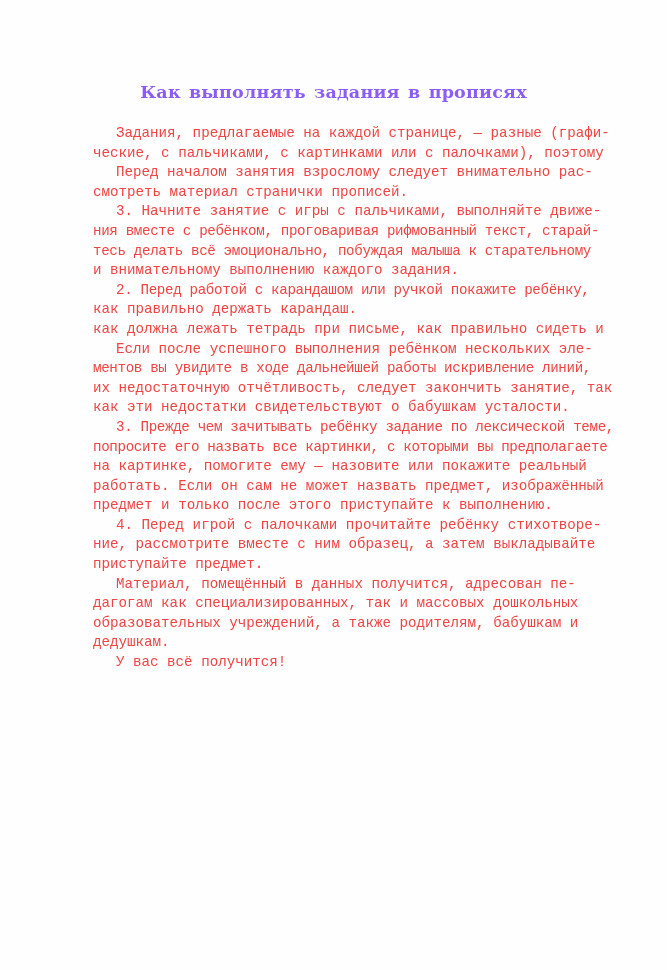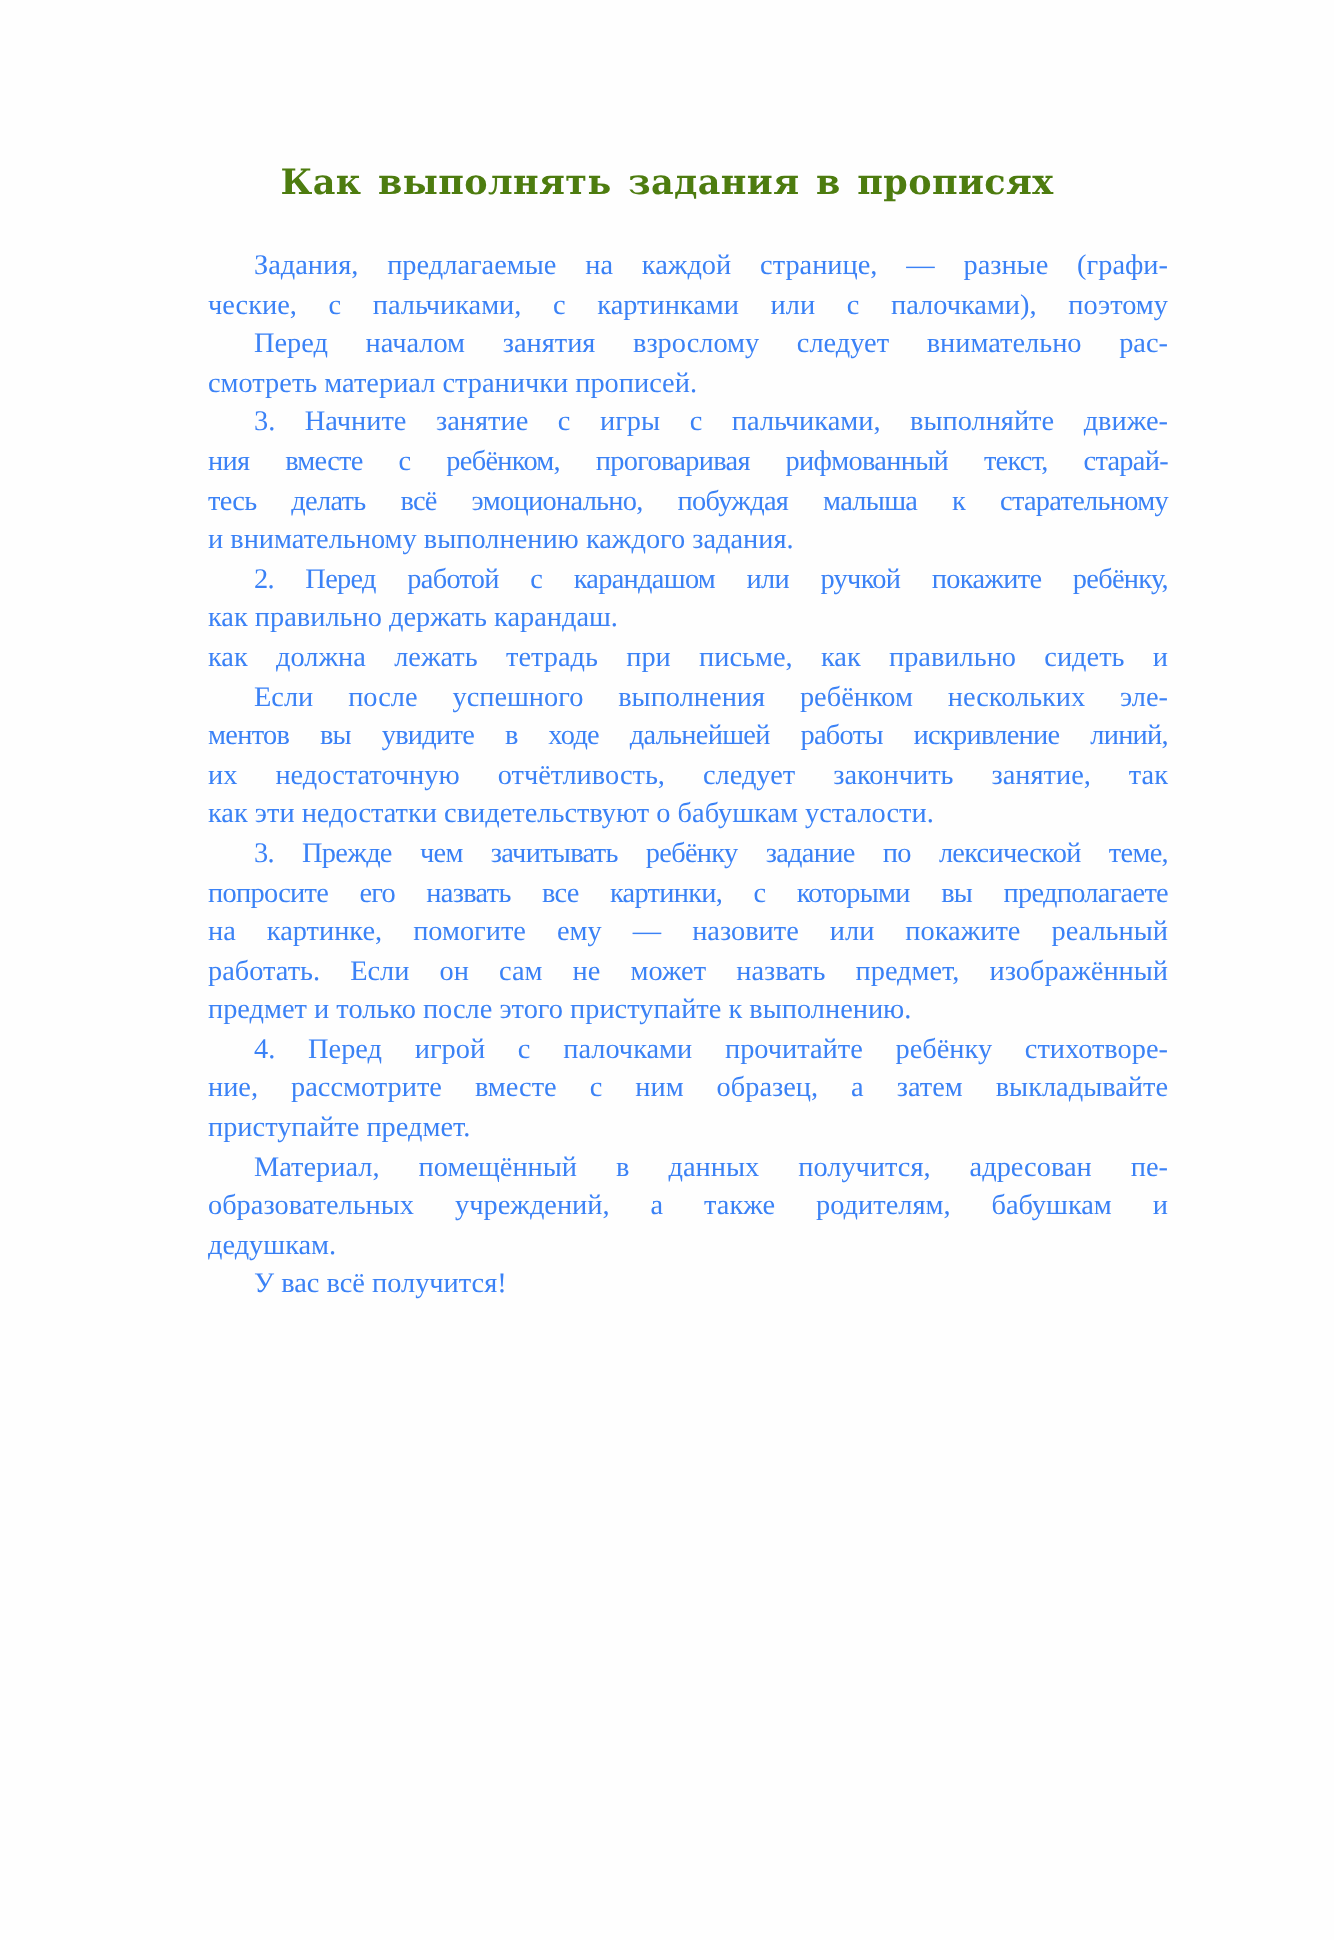--- a/index.html
+++ b/index.html
@@ -24,33 +24,33 @@
     .title {
       position: absolute;
       left: 0;
       top: 82px;
       width: 667px;
       text-align: center;
       font-family: "DejaVu Serif", "Liberation Serif", serif;
       font-weight: bold;
       font-size: 17.5px;
       letter-spacing: 0.2px;
-      color: #4d7c0f;
+      color: #8b5cf6;
       margin: 0;
       word-spacing: 2px;
     }
     .body-text {
       position: absolute;
-      left: 81px;
+      left: 70px;
       top: 124px;
       width: 503px;
-      font-family: Liberation Serif, serif;
+      font-family: Liberation Mono, monospace;
       font-size: 14.2px;
       line-height: 19.6px;
-      color: #3b82f6;
+      color: #ef4444;
       text-align: justify;
       -webkit-font-smoothing: antialiased;
     }
     .body-text p {
       margin: 0;
       text-indent: 23px;
       text-align: justify;
     }
     .line {
       display: block;
@@ -115,20 +115,21 @@
     </p>
 
     <p>
       <span class="line indent">4. Перед игрой с палочками прочитайте ребёнку стихотворе-</span>
       <span class="line">ние, рассмотрите вместе с ним образец, а затем выкладывайте</span>
       <span class="line last">приступайте предмет.</span>
     </p>
 
     <p>
       <span class="line indent">Материал, помещённый в данных получится, адресован пе-</span>
+      <span class="line">дагогам как специализированных, так и массовых дошкольных</span>
       <span class="line">образовательных учреждений, а также родителям, бабушкам и</span>
       <span class="line last">дедушкам.</span>
     </p>
 
     <p>
       <span class="line indent last">У вас всё получится!</span>
     </p>
 
   </div>
 </div>

